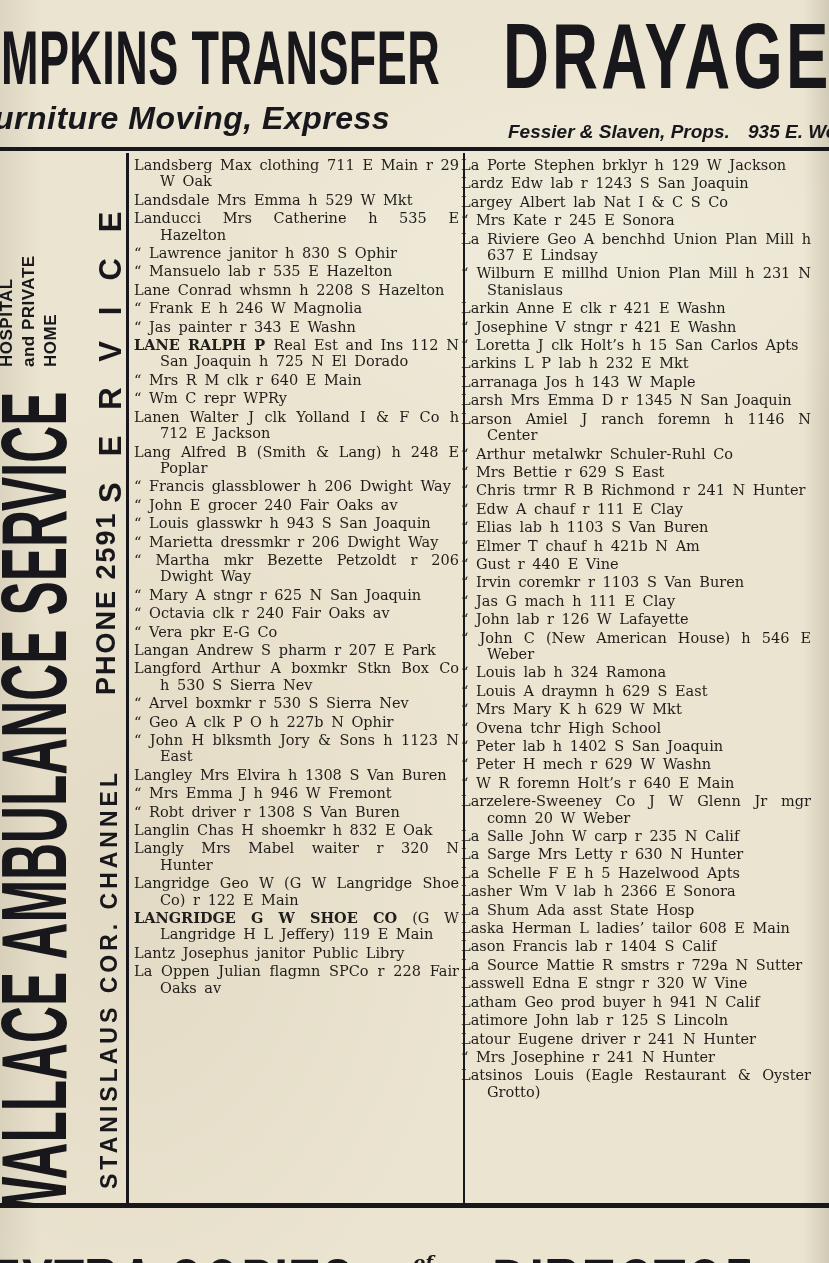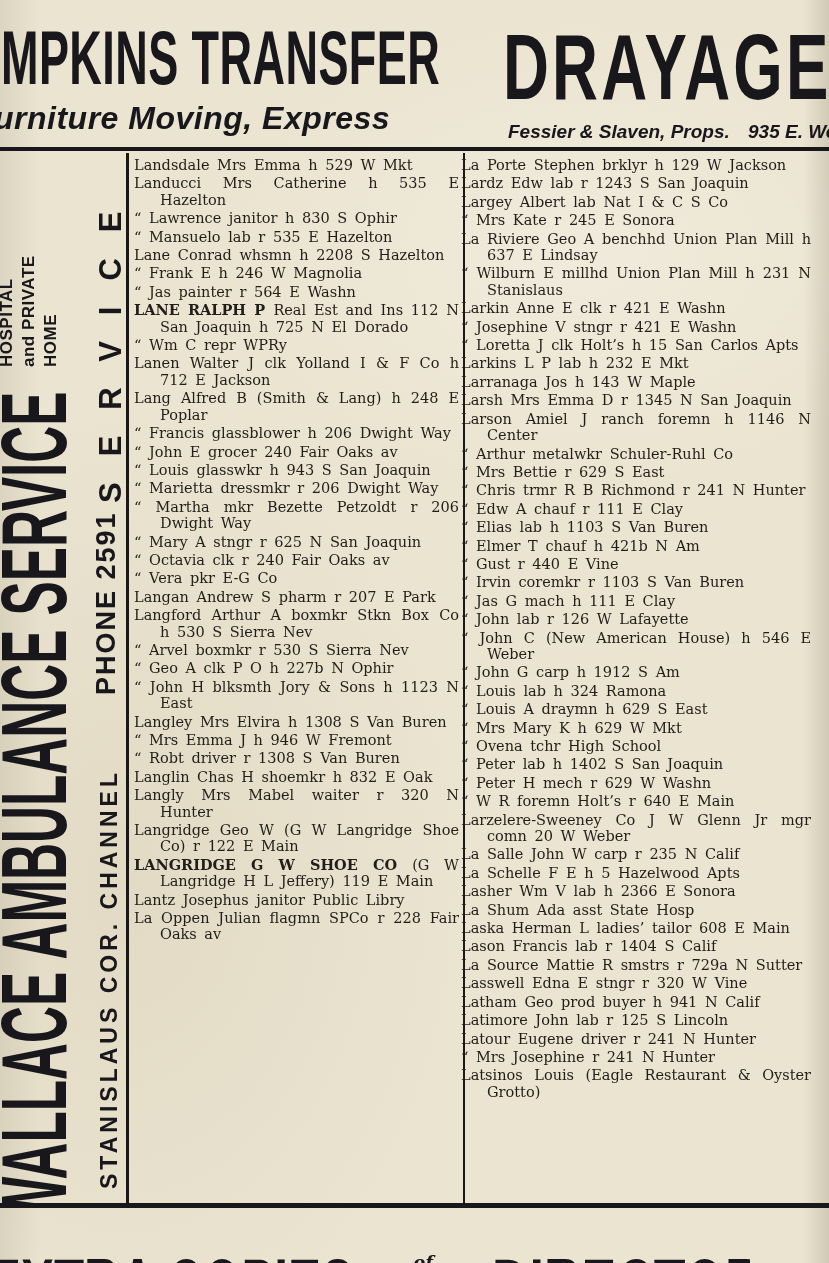--- a/index.html
+++ b/index.html
@@ -16,21 +16,21 @@
   }
   .ink{color:#17171c;}
   .condensed{display:inline-block;transform-origin:0 0;white-space:nowrap;font-weight:bold;}
 
   
   .topbanner{position:absolute;left:0;top:0;width:829px;height:147px;overflow:hidden;}
   .impkins{position:absolute;left:-12px;top:20px;}
   .impkins .condensed{font-size:50px;line-height:1;transform:scale(.9,1.52);letter-spacing:.5px;}
   .furniture{position:absolute;left:-6px;top:100px;font-weight:bold;font-style:italic;
              font-size:32px;letter-spacing:.5px;white-space:nowrap;}
-  .drayage{position:absolute;left:503px;top:21px;}
+  .drayage{position:absolute;left:503px;top:10px;}
   .drayage .condensed{font-size:60px;line-height:1;transform:scale(1.06,1.55);letter-spacing:3px;}
   .propsline{position:absolute;left:508px;top:121px;font-weight:bold;font-style:italic;
              font-size:19px;white-space:nowrap;}
   .propsline span{margin-right:13px;}
   .propsline span:last-child{margin-right:0;}
 
   
   .rule{position:absolute;left:0;width:829px;background:#17171c;}
   .rule-top{top:147px;height:4px;}
   .rule-bottom{top:1203px;height:5px;}
@@ -104,28 +104,30 @@
         <div>HOME</div>
       </div>
       <div class="ad-location">STANISLAUS COR. CHANNEL</div>
       <div class="ad-phone">PHONE 2591</div>
       <div class="ad-service">SERVICE</div>
     </div>
   </aside>
 
   <main>
     <section class="col" id="col1-entries">
+        <p class="entry"><span class="etext">Landsberg Max clothing 711 E Main r 29 W Oak</span></p>
         <p class="entry"><span class="etext">Landsdale Mrs Emma h 529 W Mkt</span></p>
         <p class="entry"><span class="etext">Landucci Mrs Catherine h 535 E Hazelton</span></p>
         <p class="entry"><span class="etext">“ Lawrence janitor h 830 S Ophir</span></p>
         <p class="entry"><span class="etext">“ Mansuelo lab r 535 E Hazelton</span></p>
         <p class="entry"><span class="etext">Lane Conrad whsmn h 2208 S Hazelton</span></p>
         <p class="entry"><span class="etext">“ Frank E h 246 W Magnolia</span></p>
-        <p class="entry"><span class="etext">“ Jas painter r 564 E Washn</span></p>
+        <p class="entry"><span class="etext">“ Jas painter r 343 E Washn</span></p>
         <p class="entry"><b class="lead">LANE RALPH P </b><span class="etext">Real Est and Ins 112 N San Joaquin h 725 N El Dorado</span></p>
+        <p class="entry"><span class="etext">“ Mrs R M clk r 640 E Main</span></p>
         <p class="entry"><span class="etext">“ Wm C repr WPRy</span></p>
         <p class="entry"><span class="etext">Lanen Walter J clk Yolland I &amp; F Co h 712 E Jackson</span></p>
         <p class="entry"><span class="etext">Lang Alfred B (Smith &amp; Lang) h 248 E Poplar</span></p>
         <p class="entry"><span class="etext">“ Francis glassblower h 206 Dwight Way</span></p>
         <p class="entry"><span class="etext">“ John E grocer 240 Fair Oaks av</span></p>
         <p class="entry"><span class="etext">“ Louis glasswkr h 943 S San Joaquin</span></p>
         <p class="entry"><span class="etext">“ Marietta dressmkr r 206 Dwight Way</span></p>
         <p class="entry"><span class="etext">“ Martha mkr Bezette Petzoldt r 206 Dwight Way</span></p>
         <p class="entry"><span class="etext">“ Mary A stngr r 625 N San Joaquin</span></p>
         <p class="entry"><span class="etext">“ Octavia clk r 240 Fair Oaks av</span></p>
@@ -164,30 +166,30 @@
         <p class="entry"><span class="etext">“ Mrs Bettie r 629 S East</span></p>
         <p class="entry"><span class="etext">“ Chris trmr R B Richmond r 241 N Hunter</span></p>
         <p class="entry"><span class="etext">“ Edw A chauf r 111 E Clay</span></p>
         <p class="entry"><span class="etext">“ Elias lab h 1103 S Van Buren</span></p>
         <p class="entry"><span class="etext">“ Elmer T chauf h 421b N Am</span></p>
         <p class="entry"><span class="etext">“ Gust r 440 E Vine</span></p>
         <p class="entry"><span class="etext">“ Irvin coremkr r 1103 S Van Buren</span></p>
         <p class="entry"><span class="etext">“ Jas G mach h 111 E Clay</span></p>
         <p class="entry"><span class="etext">“ John lab r 126 W Lafayette</span></p>
         <p class="entry"><span class="etext">“ John C (New American House) h 546 E Weber</span></p>
-        <p class="entry"><span class="etext">“ John G carp h 1912 S Am</span></p>
         <p class="entry"><span class="etext">“ Louis lab h 324 Ramona</span></p>
         <p class="entry"><span class="etext">“ Louis A draymn h 629 S East</span></p>
         <p class="entry"><span class="etext">“ Mrs Mary K h 629 W Mkt</span></p>
         <p class="entry"><span class="etext">“ Ovena tchr High School</span></p>
         <p class="entry"><span class="etext">“ Peter lab h 1402 S San Joaquin</span></p>
         <p class="entry"><span class="etext">“ Peter H mech r 629 W Washn</span></p>
         <p class="entry"><span class="etext">“ W R foremn Holt’s r 640 E Main</span></p>
         <p class="entry"><span class="etext">Larzelere-Sweeney Co J W Glenn Jr mgr comn 20 W Weber</span></p>
         <p class="entry"><span class="etext">La Salle John W carp r 235 N Calif</span></p>
+        <p class="entry"><span class="etext">La Sarge Mrs Letty r 630 N Hunter</span></p>
         <p class="entry"><span class="etext">La Schelle F E h 5 Hazelwood Apts</span></p>
         <p class="entry"><span class="etext">Lasher Wm V lab h 2366 E Sonora</span></p>
         <p class="entry"><span class="etext">La Shum Ada asst State Hosp</span></p>
         <p class="entry"><span class="etext">Laska Herman L ladies’ tailor 608 E Main</span></p>
         <p class="entry"><span class="etext">Lason Francis lab r 1404 S Calif</span></p>
         <p class="entry"><span class="etext">La Source Mattie R smstrs r 729a N Sutter</span></p>
         <p class="entry"><span class="etext">Lasswell Edna E stngr r 320 W Vine</span></p>
         <p class="entry"><span class="etext">Latham Geo prod buyer h 941 N Calif</span></p>
         <p class="entry"><span class="etext">Latimore John lab r 125 S Lincoln</span></p>
         <p class="entry"><span class="etext">Latour Eugene driver r 241 N Hunter</span></p>

